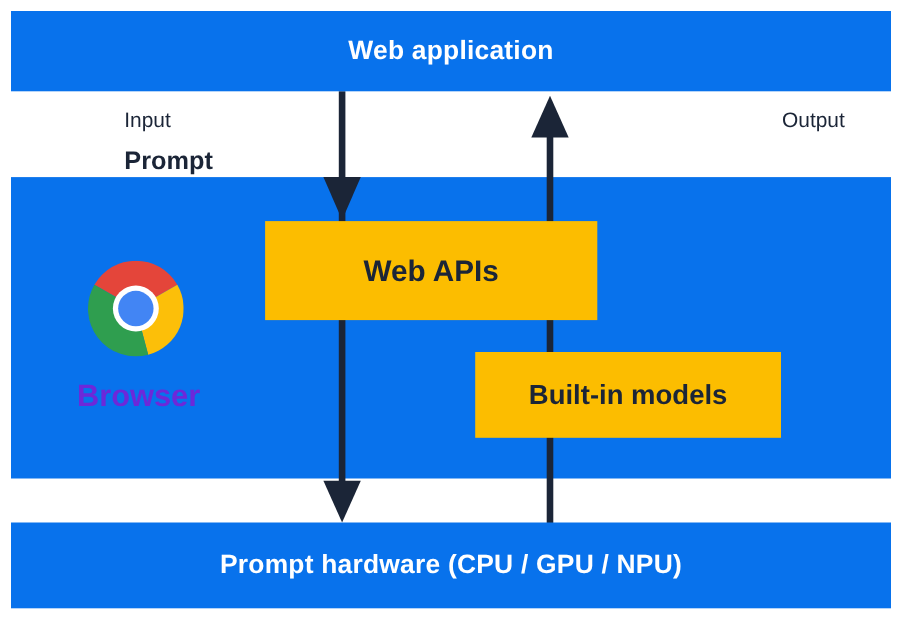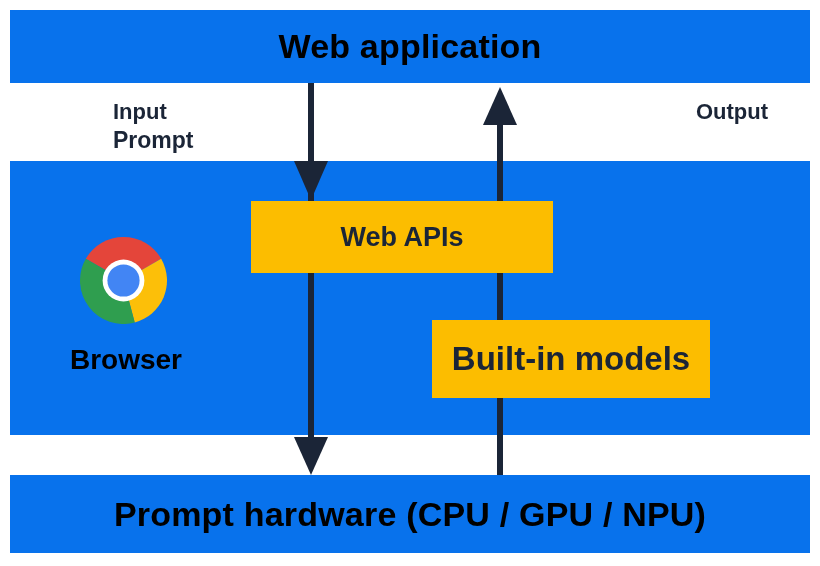--- a/index.html
+++ b/index.html
@@ -6,42 +6,42 @@
   .canvas{
     position:relative;width:820px;height:566px;background:#fff;overflow:hidden;
     font-family:"Liberation Sans", sans-serif;color:var(--dark,#1b2537);
   }
   .bar{
     position:absolute;left:10px;width:800px;background:var(--blue,#0872ec);
     display:flex;align-items:center;justify-content:center;z-index:2;
   }
   .bar-top{top:10px;height:73px;}
   .bar-bottom{top:475px;height:78px;}
-  .bar .bar-label{color:#000000;font-weight:bold;font-size:34px;letter-spacing:.2px;}
+  .bar .bar-label{color:#ffffff;font-weight:bold;font-size:24px;letter-spacing:.2px;}
   .block-middle{
     position:absolute;left:10px;top:161px;width:800px;height:274px;
     background:var(--blue,#0872ec);z-index:0;
   }
   .arrow-layer{position:absolute;left:0;top:0;width:820px;height:566px;z-index:1;}
   .io-label{position:absolute;top:99px;line-height:1.18;z-index:2;}
   .io-left{left:113px;text-align:left;}
   .io-right{right:52px;text-align:left;}
-  .io-title{font-size:22px;font-weight:bold;}
-  .io-value{font-size:23px;font-weight:bold;margin-top:2px;}
+  .io-title{font-size:19px;font-weight:normal;}
+  .io-value{font-size:23px;font-weight:bold;margin-top:12px;}
   .ybox{
     position:absolute;background:var(--yellow,#fcbd00);z-index:3;
     display:flex;flex-direction:column;align-items:center;justify-content:center;
     font-weight:bold;text-align:center;
   }
-  .ybox-webapis{left:251px;top:201px;width:302px;height:72px;font-size:27px;}
-  .ybox-builtin{left:432px;top:320px;width:278px;height:78px;font-size:33px;line-height:34px;}
+  .ybox-webapis{left:241px;top:201px;width:302px;height:90px;font-size:27px;}
+  .ybox-builtin{left:432px;top:320px;width:278px;height:78px;font-size:25px;line-height:34px;}
   .chrome-logo{position:absolute;left:80px;top:237px;width:87px;height:87px;z-index:2;}
   .browser-label{
     position:absolute;left:46px;top:344px;width:160px;text-align:center;
-    color:#000000;font-weight:bold;font-size:28px;z-index:2;
+    color:#6d28d9;font-weight:bold;font-size:28px;z-index:2;
   }
 </style>
 </head>
 <body>
 
 <div class="canvas">
 
   <div class="bar bar-top">
     <span class="bar-label">Web application</span>
   </div>

